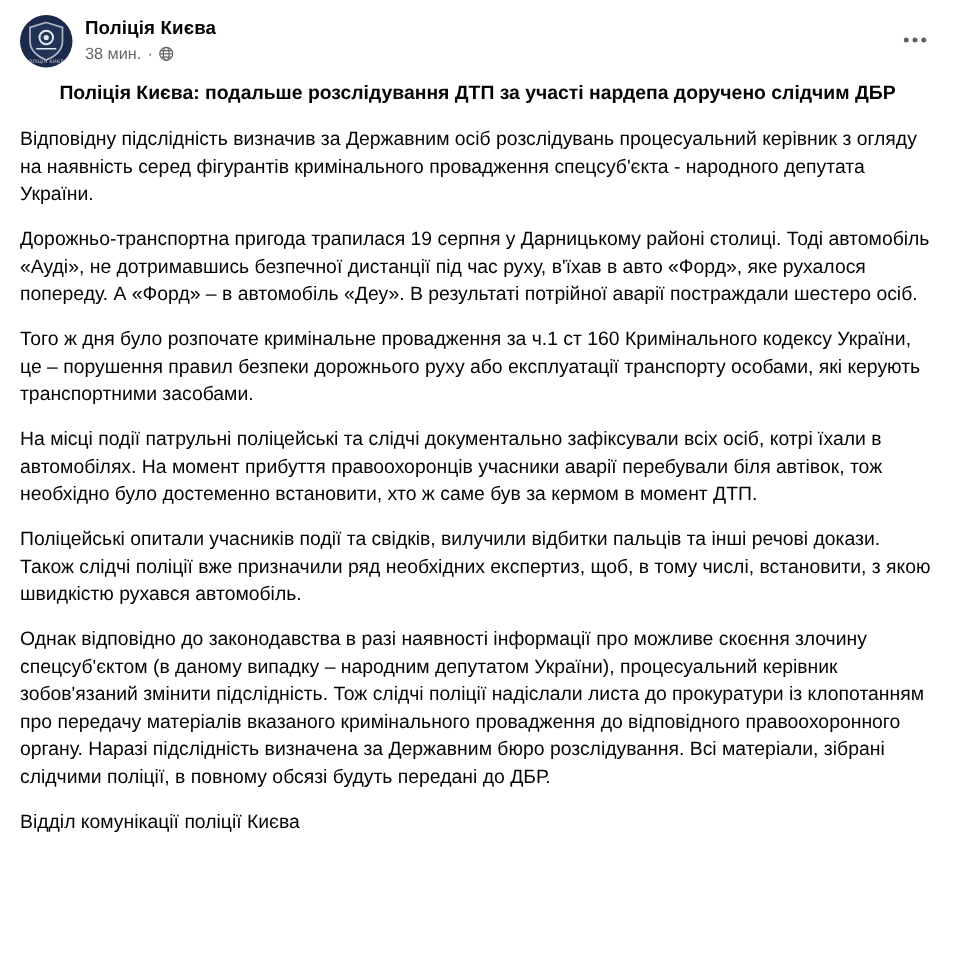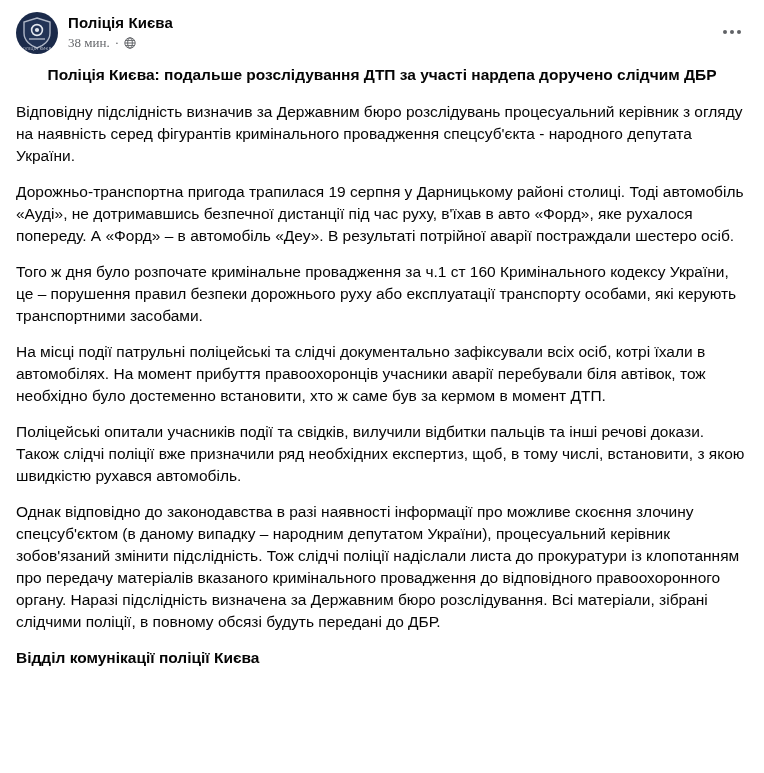--- a/index.html
+++ b/index.html
@@ -62,21 +62,20 @@
     font-weight: bold;
     line-height: 20px;
     color: #050505;
     letter-spacing: .1px;
   }
   .meta-row {
     display: flex;
     align-items: center;
     gap: 5px;
     margin-top: 2px;
-    font-family: Liberation Serif, serif;
   }
   .timestamp {
     font-size: 13px;
     color: #65676b;
     line-height: 16px;
   }
   .dot-sep {
     color: #65676b;
     font-size: 13px;
     line-height: 16px;
@@ -113,21 +112,21 @@
   }
   .post-body p {
     margin: 0 0 14px 0;
   }
   .post-body p.lead {
     font-weight: bold;
     margin-bottom: 15px;
     text-align: center;
   }
   .post-body p.sign {
-    font-weight: bold;
+    font-weight: normal;
     margin-bottom: 8px;
   }
 </style>
 </head>
 <body>
 
 <div class="post">
 
   <div class="post-header">
 
@@ -160,21 +159,21 @@
       <span class="dots">
           <i></i>
           <i></i>
           <i></i>
         </span>
     </div>
   </div>
 
   <div class="post-body">
     <p class="lead">Поліція Києва: подальше розслідування ДТП за участі нардепа доручено слідчим ДБР</p>
-    <p>Відповідну підслідність визначив за Державним бюро розслідувань процесуальний керівник з огляду на наявність серед фігурантів кримінального провадження спецсуб'єкта - народного депутата України.</p>
+    <p>Відповідну підслідність визначив за Державним осіб розслідувань процесуальний керівник з огляду на наявність серед фігурантів кримінального провадження спецсуб'єкта - народного депутата України.</p>
     <p>Дорожньо-транспортна пригода трапилася 19 серпня у Дарницькому районі столиці. Тоді автомобіль «Ауді», не дотримавшись безпечної дистанції під час руху, в'їхав в авто «Форд», яке рухалося попереду. А «Форд» – в автомобіль «Деу». В результаті потрійної аварії постраждали шестеро осіб.</p>
     <p>Того ж дня було розпочате кримінальне провадження за ч.1 ст 160 Кримінального кодексу України, це – порушення правил безпеки дорожнього руху або експлуатації транспорту особами, які керують транспортними засобами.</p>
     <p>На місці події  патрульні поліцейські та слідчі документально зафіксували всіх осіб, котрі їхали в автомобілях. На момент прибуття правоохоронців учасники аварії перебували біля автівок, тож необхідно було достеменно встановити, хто ж саме був за кермом в момент ДТП.</p>
     <p>Поліцейські опитали учасників події та свідків, вилучили відбитки пальців та інші речові докази. Також слідчі поліції вже призначили ряд необхідних експертиз, щоб, в тому числі, встановити, з якою швидкістю рухався автомобіль.</p>
     <p>Однак відповідно до законодавства в разі наявності інформації про можливе скоєння злочину спецсуб'єктом (в даному випадку – народним депутатом України), процесуальний керівник зобов'язаний змінити підслідність. Тож слідчі поліції надіслали листа до прокуратури із клопотанням про передачу матеріалів вказаного кримінального провадження до відповідного правоохоронного органу. Наразі підслідність визначена за Державним бюро розслідування. Всі матеріали, зібрані слідчими поліції, в повному обсязі будуть передані до ДБР.</p>
     <p class="sign">Відділ комунікації поліції Києва</p>
   </div>
 
 </div>
 

